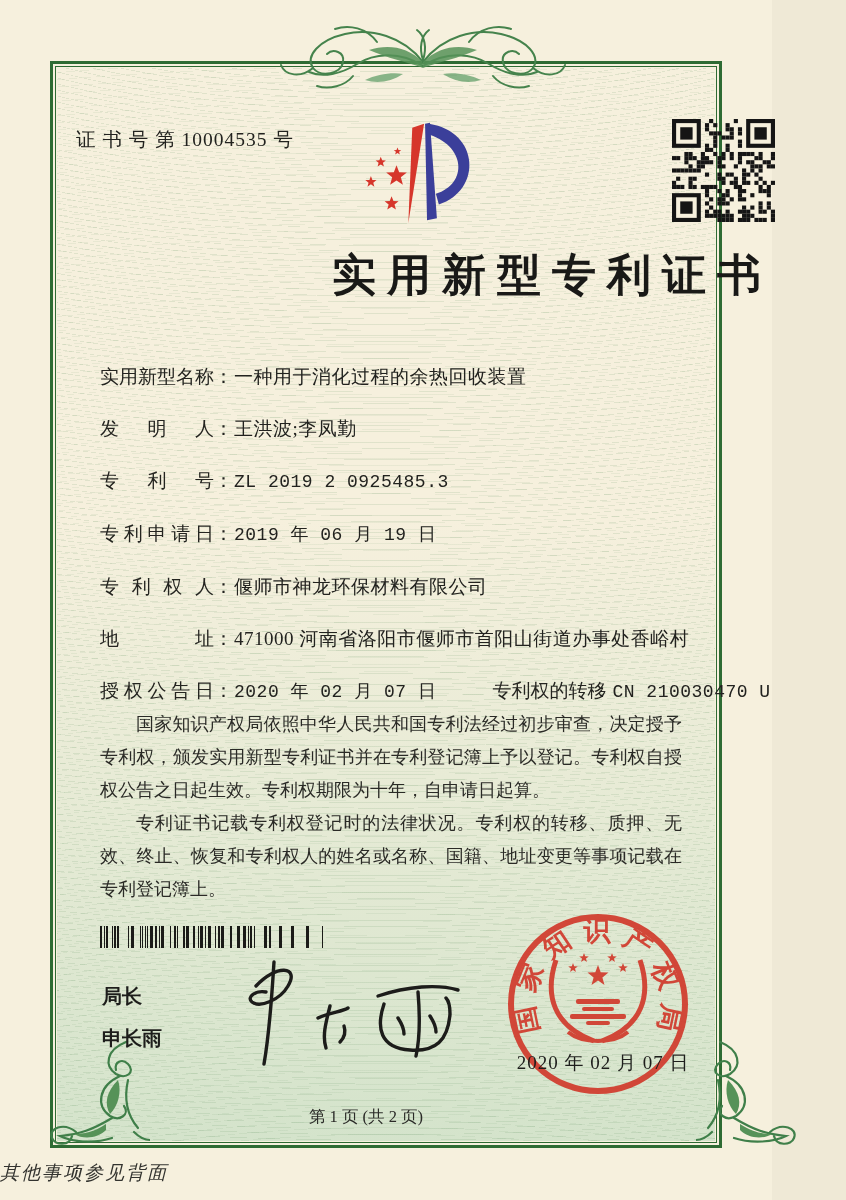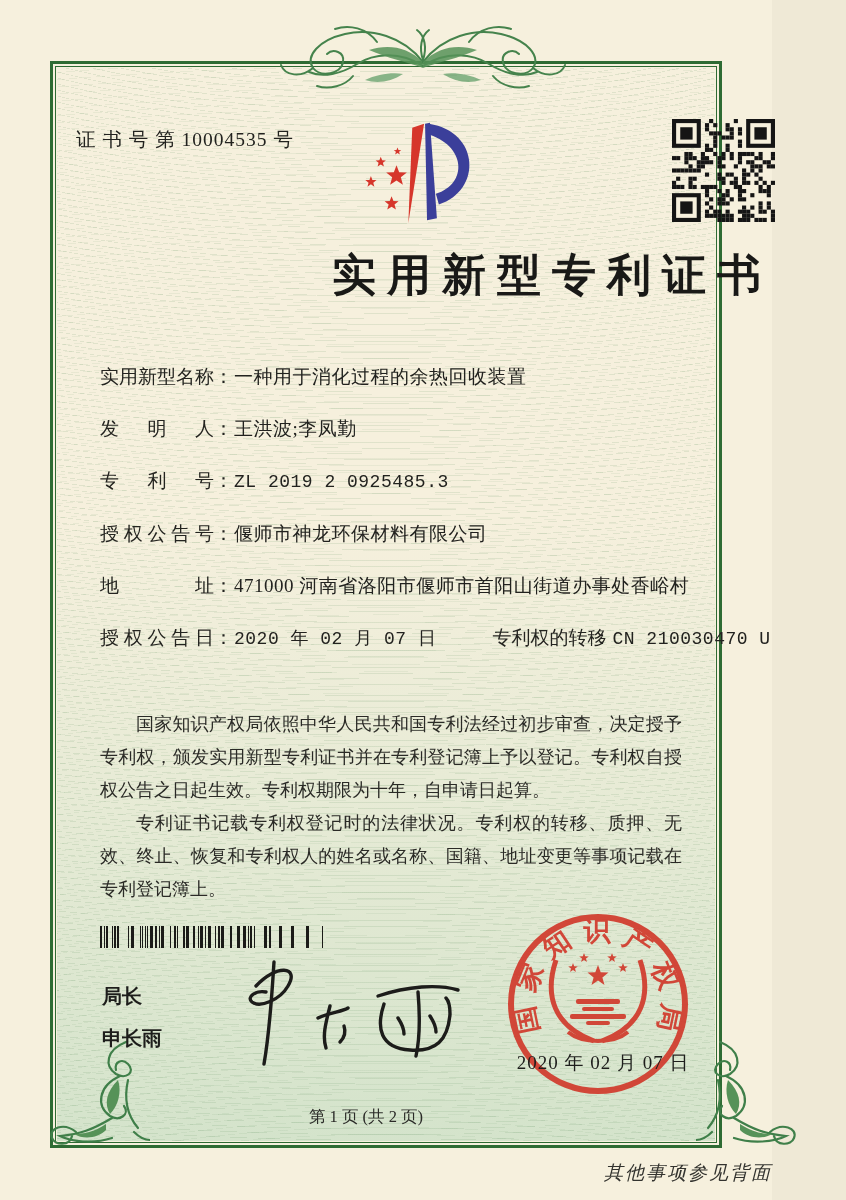--- a/index.html
+++ b/index.html
@@ -44,21 +44,21 @@
   .barcode{position:absolute;left:100px;top:926px;width:232px;height:22px;}
   .bureau{position:absolute;left:102px;top:986px;font-family:"Liberation Sans","DejaVu Sans",sans-serif;
           font-size:20px;font-weight:600;color:#1d1d1b;line-height:1;}
   .bureau-name{position:absolute;left:102px;top:1028px;font-family:"Liberation Sans","DejaVu Sans",sans-serif;
           font-size:20px;font-weight:600;color:#1d1d1b;line-height:1;}
   .signature{position:absolute;left:222px;top:952px;width:250px;height:120px;}
   .seal{position:absolute;left:498px;top:904px;width:200px;height:200px;}
   .seal-date{position:absolute;left:498px;top:1050px;width:210px;text-align:center;
              font-size:19px;color:#1e1e1c;letter-spacing:1px;}
   .page-info{position:absolute;left:0;right:40px;top:1106px;text-align:center;font-size:16.5px;color:#2b2b28;}
-  .back-note{position:absolute;left:0;right:0;top:1160px;text-align:right;
+  .back-note{position:absolute;left:0;right:0;top:1160px;text-align:left;
              font-size:19px;font-style:italic;color:#33332f;letter-spacing:2px;}
 </style>
 </head>
 <body>
 
 <div class="page">
 
   <div class="frame">
     <div class="frame-inner"></div>
     <div class="guilloche"></div>
@@ -322,21 +322,24 @@
     <div class="frow">
       <span class="flabel">实用新型名称</span><span class="fcolon">：</span><span class="fvalue">一种用于消化过程的余热回收装置</span>
     </div>
     <div class="frow">
       <span class="flabel">发明人</span><span class="fcolon">：</span><span class="fvalue">王洪波;李凤勤</span>
     </div>
     <div class="frow">
       <span class="flabel">专利号</span><span class="fcolon">：</span><span class="fvalue mono">ZL 2019 2 0925485.3</span>
     </div>
     <div class="frow">
-      <span class="flabel">授权公告号</span><span class="fcolon">：</span><span class="fvalue">偃师市神龙环保材料有限公司</span>
+      <span class="flabel">专利申请日</span><span class="fcolon">：</span><span class="fvalue mono">2019 年 06 月 19 日</span>
+    </div>
+    <div class="frow">
+      <span class="flabel">专利权人</span><span class="fcolon">：</span><span class="fvalue">偃师市神龙环保材料有限公司</span>
     </div>
     <div class="frow">
       <span class="flabel">地址</span><span class="fcolon">：</span><span class="fvalue">471000 河南省洛阳市偃师市首阳山街道办事处香峪村</span>
     </div>
     <div class="frow">
       <span class="flabel">授权公告日</span><span class="fcolon">：</span><span class="fvalue mono">2020 年 02 月 07 日</span><span class="pair2"><span class="flabel">专利权的转移</span><span class="fcolon">：</span><span class="fvalue mono">CN 210030470 U</span></span>
     </div>
   </div>
 
   <div class="body-text">

